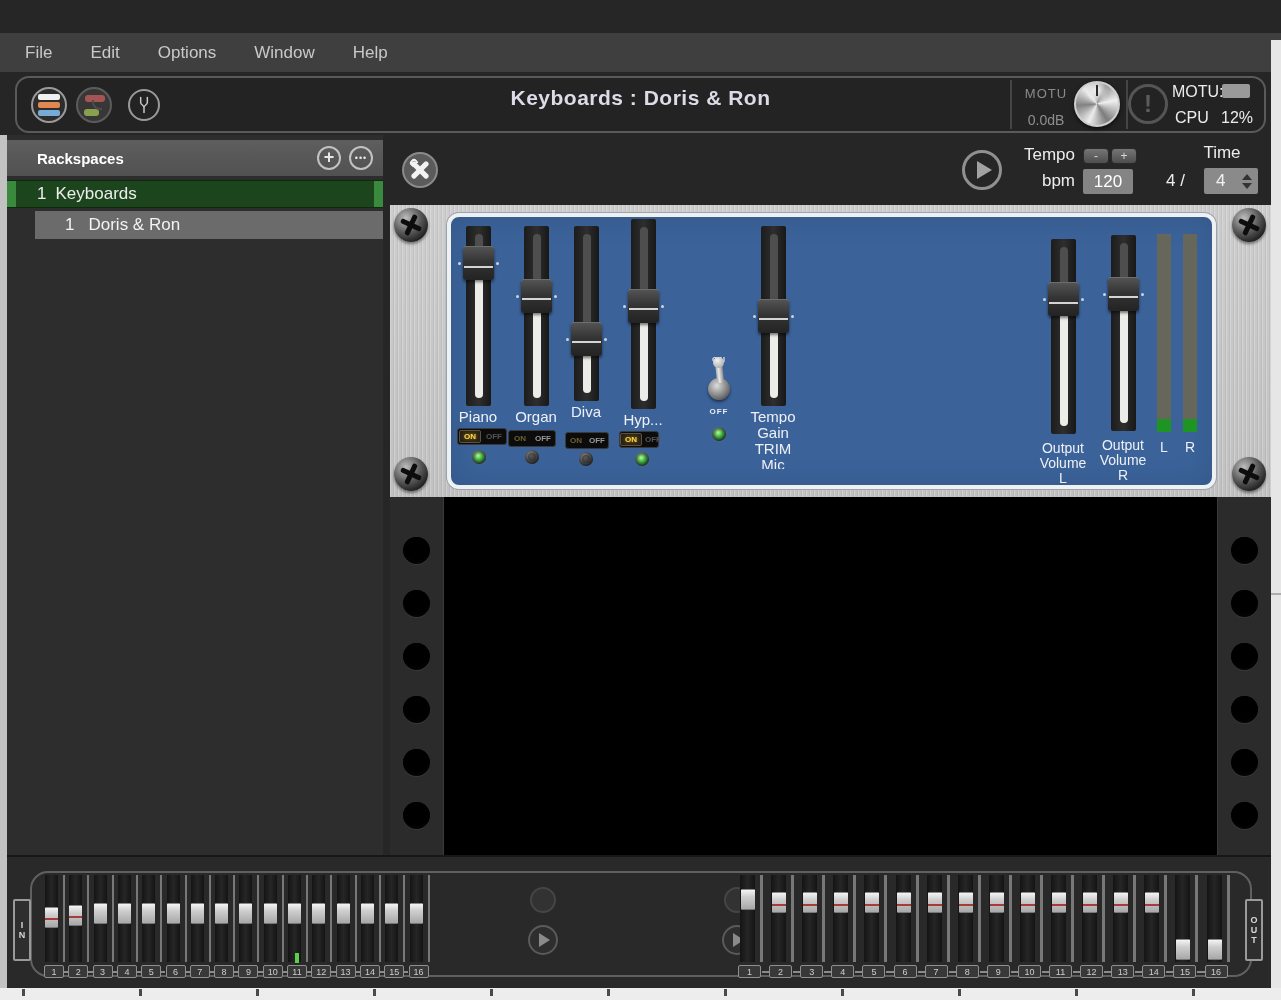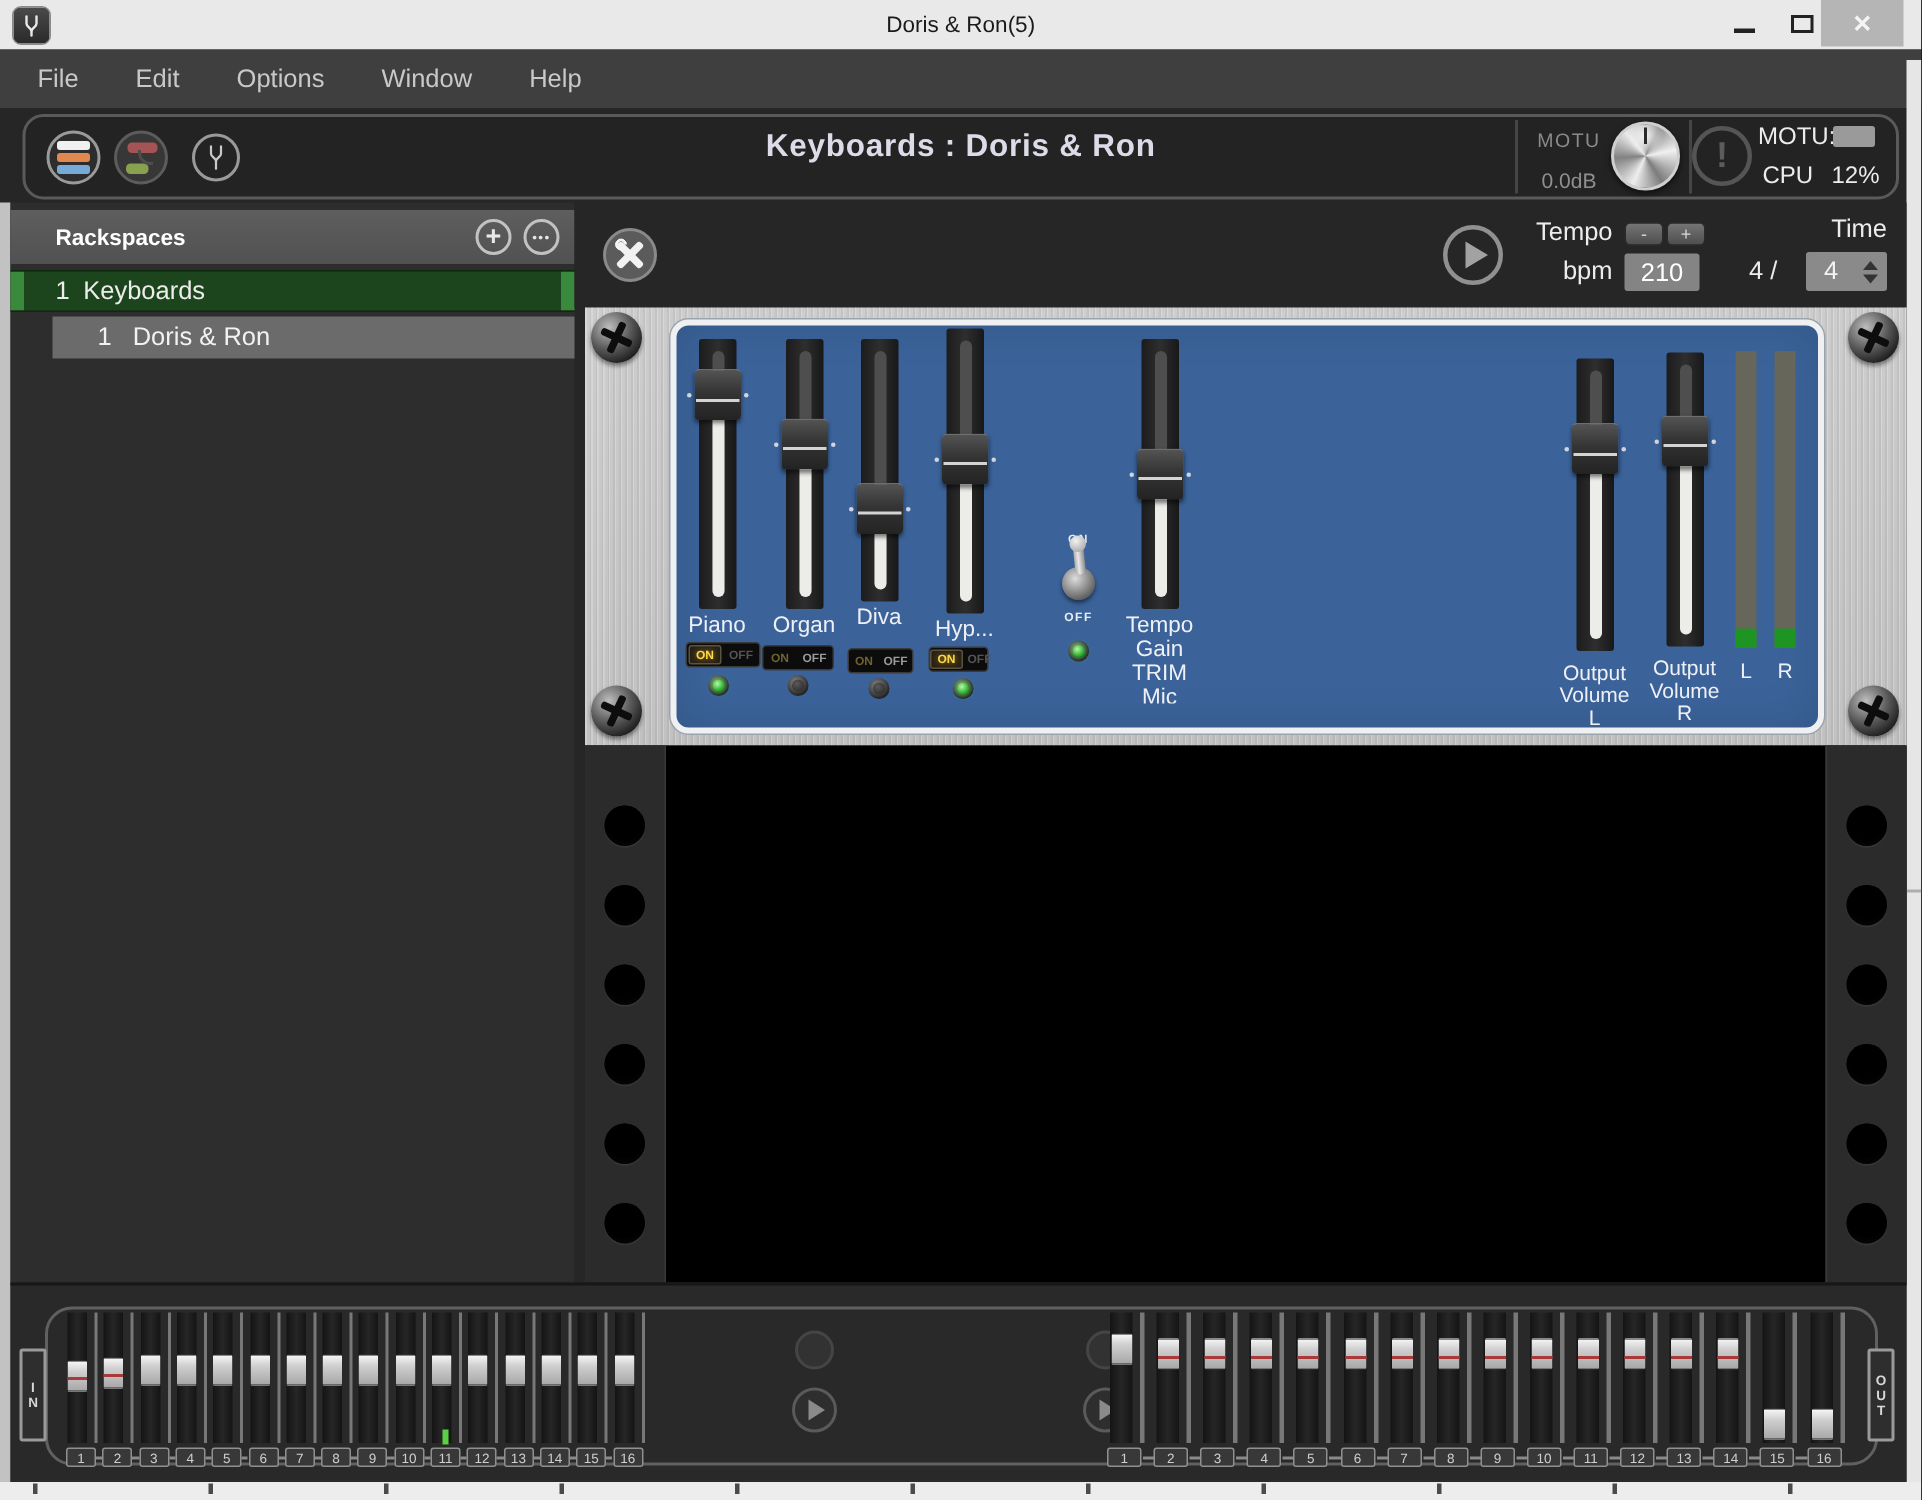--- a/index.html
+++ b/index.html
@@ -97,21 +97,21 @@
   .play-btn .tri { width:0; height:0; border-left:15px solid #a2a2a2; border-top:9px solid transparent;
     border-bottom:9px solid transparent; margin-left:4px; }
   .tempo-label { position:absolute; left:617px; top:10px; width:75px; text-align:right; font-size:17px; color:#ececec; }
   .tempo-btn { position:absolute; top:13px; width:26px; height:16px; border-radius:4px; border:1px solid #2a2a2a;
     background:linear-gradient(180deg,#757575,#4e4e4e); color:#d8d8d8; font-size:12px;
     display:flex; align-items:center; justify-content:center; }
   .tempo-minus { left:700px; } .tempo-plus { left:728px; }
   .bpm-label { position:absolute; left:617px; top:36px; width:75px; text-align:right; font-size:17px; color:#ececec; }
   .bpm-box { position:absolute; left:700px; top:34px; width:50px; height:25px; background:#848484; border-radius:2px;
     display:flex; align-items:center; justify-content:center; font-size:17px; color:#fff; }
-  .time-label { position:absolute; left:803px; top:8px; width:72px; text-align:right; font-size:17px; color:#ececec; }
+  .time-label { position:absolute; left:803px; top:8px; width:72px; text-align:center; font-size:17px; color:#ececec; }
   .time-prefix { position:absolute; left:783px; top:36px; width:32px; font-size:17px; color:#ececec; }
   .time-spin { position:absolute; left:821px; top:33px; width:54px; height:26px; background:#8a8a8a; border-radius:2px;
     display:flex; align-items:center; }
   .time-spin .val { margin-left:12px; font-size:17px; color:#f2f2f2; flex:1; }
   .time-spin .arrows { margin-right:6px; display:flex; flex-direction:column; gap:3px; }
   .time-spin .up { width:0;height:0;border-left:5px solid transparent;border-right:5px solid transparent;border-bottom:6px solid #333; }
   .time-spin .dn { width:0;height:0;border-left:5px solid transparent;border-right:5px solid transparent;border-top:6px solid #333; }
 
   
   .rack-metal { left:390px; top:205px; width:881px; height:292px;
@@ -192,35 +192,20 @@
 
   
   .piano-strip { left:0; top:988px; width:1281px; height:12px; background:#ededed; }
   .piano-strip .tick { position:absolute; top:1px; width:3px; height:7px; background:#4a4a4a; }
 </style>
 </head>
 <body>
 
 <div id="app">
 
-  <div class="abs titlebar">
-    <div class="abs app-logo">
-      <svg width="16" height="16" viewBox="0 0 24 24">
-          <path d="M7 3v7c0 4 5 4 5 8v4 M17 3v7c0 4-5 4-5 8" stroke="#e8e8e8" stroke-width="2.4" fill="none" stroke-linecap="round"></path>
-        </svg>
-    </div>
-    <div class="abs win-title">Doris &amp; Ron(5)</div>
-    <div class="abs win-min">
-        <div class="bar"></div>
-      </div>
-    <div class="abs win-max">
-        <div class="box"></div>
-      </div>
-    <div class="abs win-close">✕</div>
-  </div>
 
   <div class="abs menubar">
     <div class="menu-item">File</div>
     <div class="menu-item">Edit</div>
     <div class="menu-item">Options</div>
     <div class="menu-item">Window</div>
     <div class="menu-item">Help</div>
   </div>
 
   <div class="abs toolbar">
@@ -282,21 +267,21 @@
         <div class="t2"></div>
         <div class="head"></div>
     </div>
     <div class="play-btn">
         <div class="tri"></div>
       </div>
     <div class="tempo-label">Tempo</div>
     <div class="tempo-btn tempo-minus">-</div>
     <div class="tempo-btn tempo-plus">+</div>
     <div class="bpm-label">bpm</div>
-    <div class="bpm-box">210</div>
+    <div class="bpm-box">120</div>
     <div class="time-label">Time</div>
     <div class="time-prefix">4 /</div>
     <div class="time-spin">
       <div class="val">4</div>
       <div class="arrows">
           <div class="up"></div>
           <div class="dn"></div>
         </div>
     </div>
   </div>

